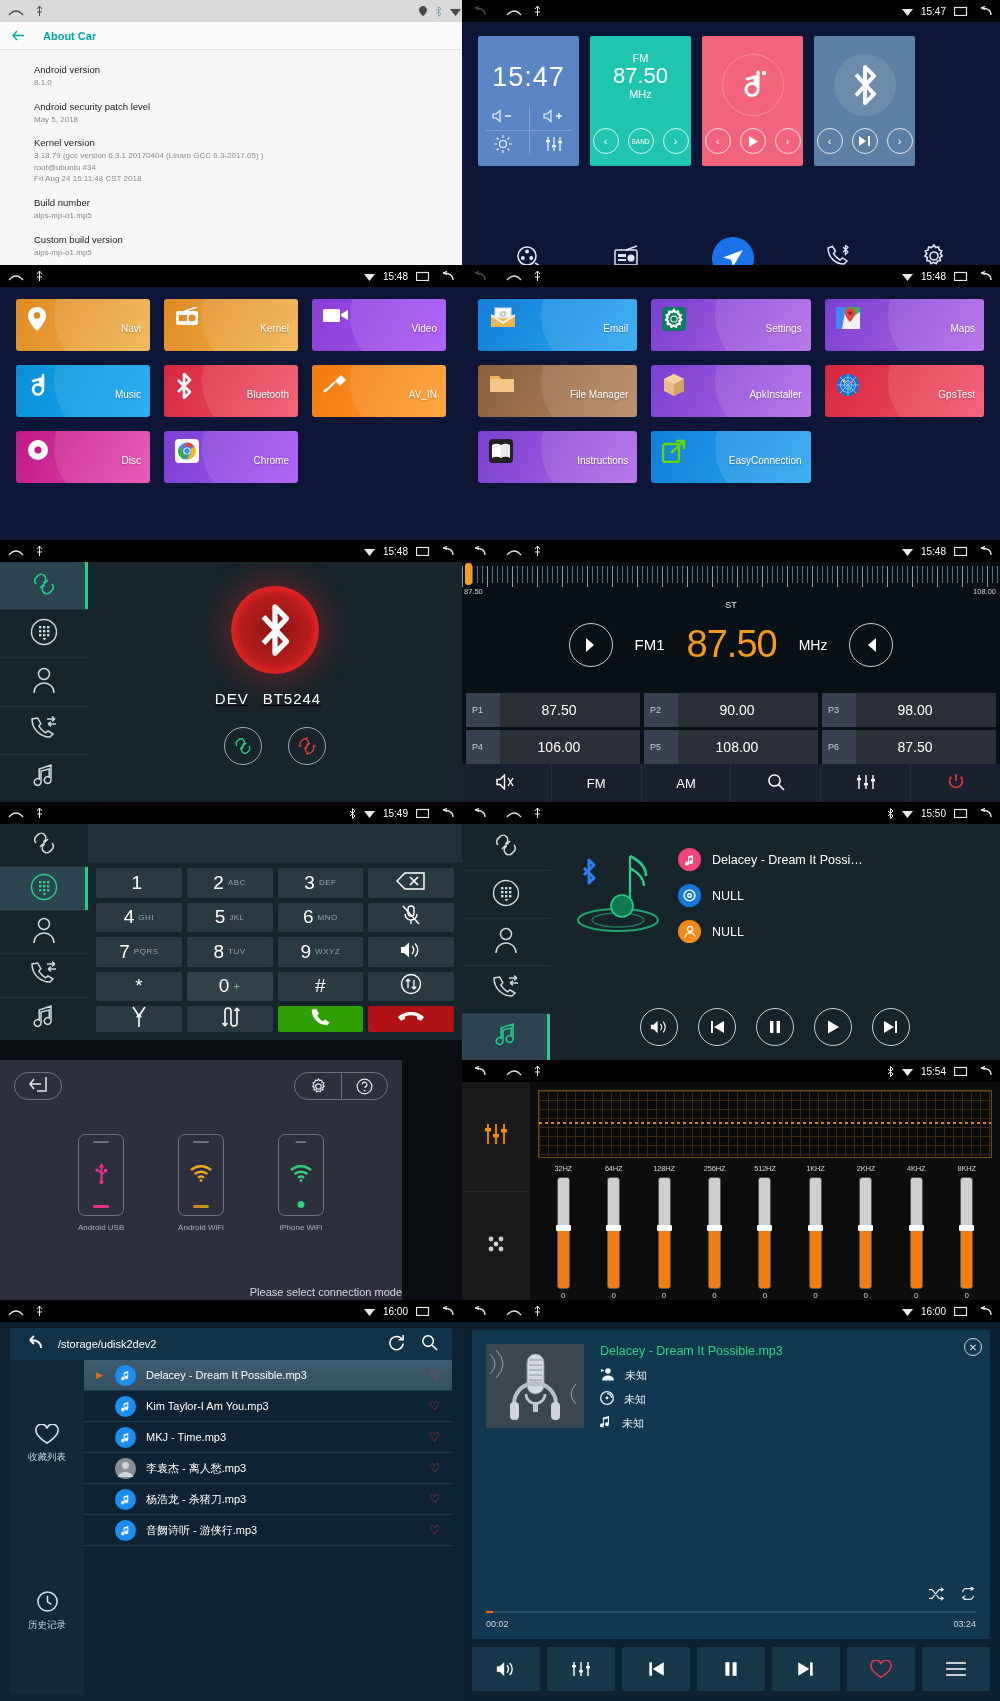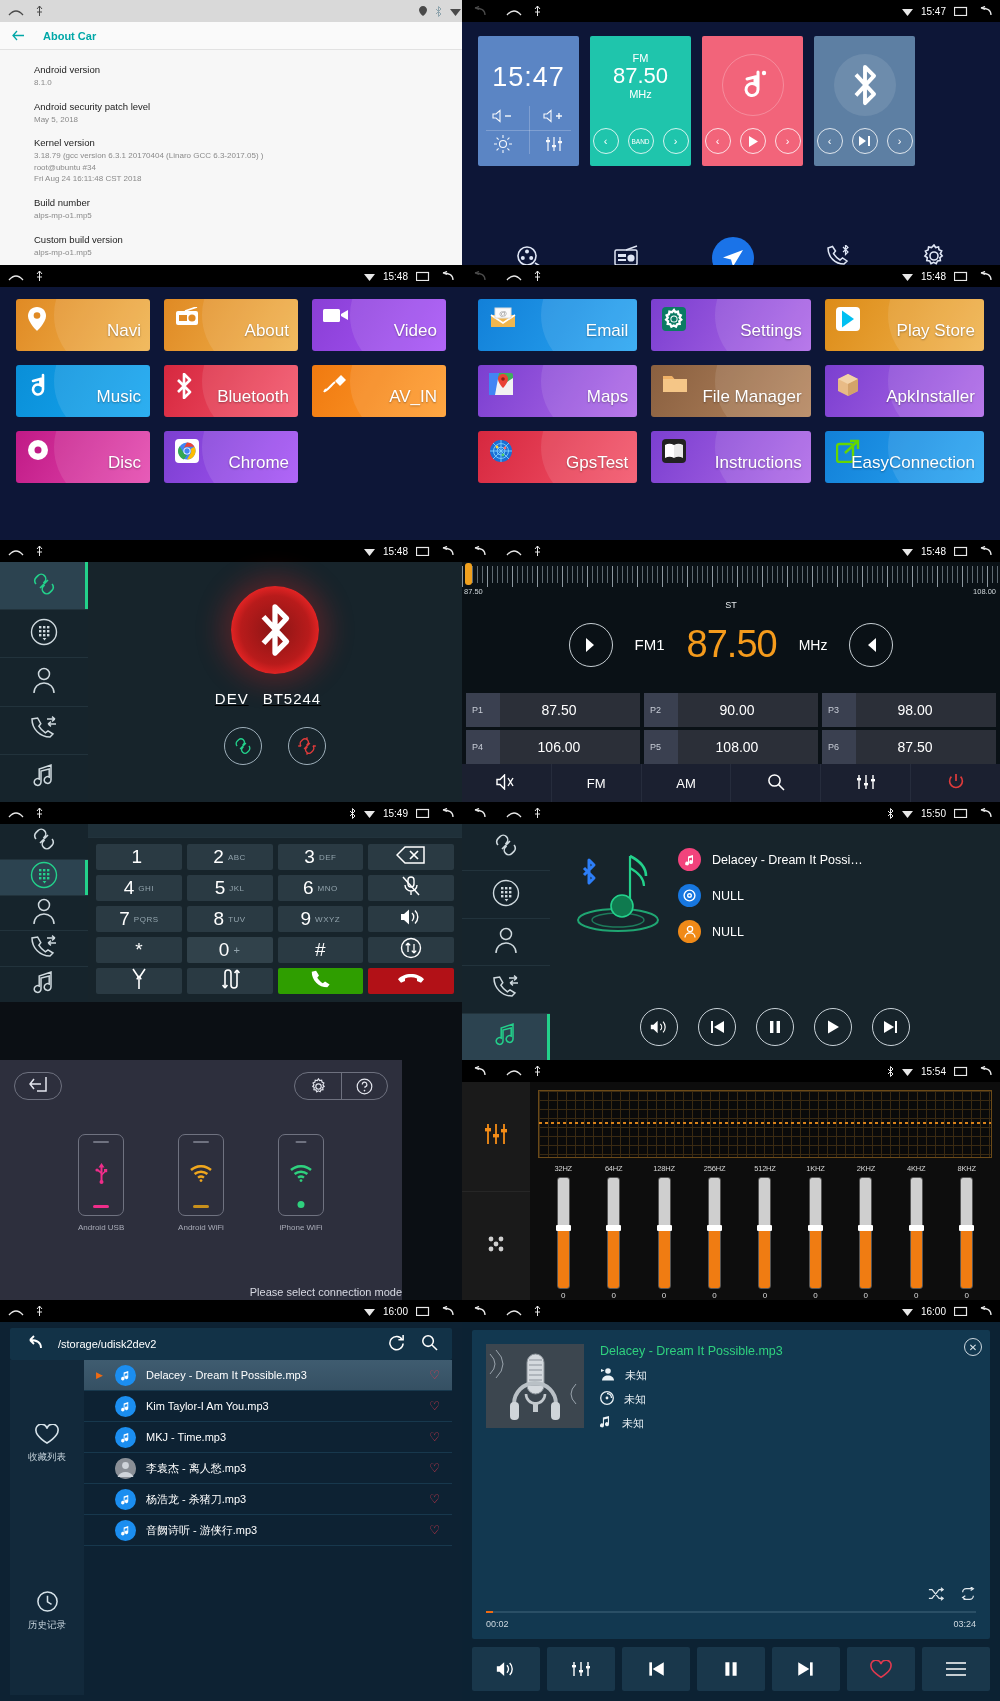--- a/index.html
+++ b/index.html
@@ -67,21 +67,21 @@
                   display:flex; align-items:center; justify-content:center; }
 
   
   .apps { background:#0d1637; height:100%; position:relative; padding:12px 16px 0 16px; }
   .agrid { display:grid; grid-template-columns:repeat(3,1fr); gap:14px 14px; }
   .tile { height:52px; border-radius:3px; position:relative; overflow:hidden;
           display:flex; align-items:flex-end; justify-content:flex-end; }
   .tile .glow { position:absolute; width:120px; height:120px; border-radius:50%;
                 right:-24px; top:-44px; background:rgba(255,255,255,.10); }
   .tile .ic { position:absolute; left:11px; top:8px; }
-  .tile .lb { font-size:17px; color:#fff; padding:0 9px 10px 0; z-index:2;
+  .tile .lb { font-size:10px; color:#fff; padding:0 9px 17px 0; z-index:2;
               text-shadow:0 1px 2px rgba(0,0,0,.35); }
 
   
   .btwrap { display:flex; height:100%; background:#17242b; }
   .rail { width:88px; background:#16242c; display:flex; flex-direction:column; }
   .rail .ri { flex:1; display:flex; align-items:center; justify-content:center;
               border-bottom:1px solid #22333c; position:relative; }
   .rail .ri.act { background:#2c4350; }
   .rail .ri.act:after { content:""; position:absolute; right:0; top:0; bottom:0;
                         width:3px; background:#23d18b; }
@@ -531,21 +531,21 @@
         <span class="lb">Navi</span>
       </div>
       <div class="tile" style="background:linear-gradient(120deg,#e08a24,#f0b34e)">
         <div class="glow"></div>
         <span class="ic"><svg width="26" height="20" viewBox="0 0 26 20">
                 <path d="M10 4 L22 0" stroke="#fff" stroke-width="1.8"></path>
                 <rect x="1" y="4" width="22" height="14" rx="2" fill="#fff"></rect>
                 <circle cx="17" cy="11" r="3.6" fill="#e08a24"></circle>
                 <rect x="4" y="8" width="8" height="6" fill="#e08a24"></rect>
               </svg></span>
-        <span class="lb">About</span>
+        <span class="lb">Kernel</span>
       </div>
       <div class="tile" style="background:linear-gradient(120deg,#8a3fd6,#a855f7)">
         <div class="glow"></div>
         <span class="ic"><svg width="26" height="16" viewBox="0 0 26 16">
                 <rect x="0" y="2" width="17" height="13" rx="1.5" fill="#fff"></rect>
                 <path d="M18 7l7-4v10l-7-4z" fill="#fff"></path>
               </svg></span>
         <span class="lb">Video</span>
       </div>
 
@@ -651,31 +651,20 @@
       </div>
       <div class="tile" style="background:linear-gradient(120deg,#7b3fd0,#b06ae8)">
         <div class="glow"></div>
         <span class="ic"><svg width="24" height="24" viewBox="0 0 24 24">
                 <rect width="24" height="24" rx="4" fill="#0b7b63"></rect>
                 <path d="M12 8.4a3.6 3.6 0 1 0 0 7.2 3.6 3.6 0 0 0 0-7.2z" fill="#fff"></path>
                 <path d="M12 3l1.4 2.2 2.6-.5.4 2.6 2.4 1.1-1.2 2.3 1.7 2-2 1.6.4 2.6-2.6.3-1.1 2.4-2.3-1.1-2.3 1.1-1.1-2.4-2.6-.3.4-2.6-2-1.6 1.7-2L4.6 8.4 7 7.3l.4-2.6 2.6.5z" fill="none" stroke="#fff" stroke-width="2.3"></path>
                 <circle cx="12" cy="12" r="2.6" fill="#0b7b63"></circle>
               </svg></span>
         <span class="lb">Settings</span>
-      </div>
-      <div class="tile" style="background:linear-gradient(120deg,#dd8c18,#f0b34e)">
-        <div class="glow"></div>
-        <span class="ic"><svg width="24" height="24" viewBox="0 0 24 24">
-                <rect width="24" height="24" rx="4" fill="#fff"></rect>
-                <path d="M6 3.6v16.8l12-8.4z" fill="#00c0f2"></path>
-                <path d="M6 3.6l8.5 5.9 3.5 2.5z" fill="#3bd36a"></path>
-                <path d="M6 20.4l8.5-5.9 3.5-2.5z" fill="#ea4335"></path>
-                <path d="M14.5 9.5l3.5 2.5-3.5 2.5 3.5-2.5z" fill="#fbbc05"></path>
-              </svg></span>
-        <span class="lb">Play Store</span>
       </div>
 
       <div class="tile" style="background:linear-gradient(120deg,#7b3fd0,#b06ae8)">
         <div class="glow"></div>
         <span class="ic"><svg width="24" height="22" viewBox="0 0 24 22">
                 <rect width="24" height="22" rx="2" fill="#3fae5e"></rect>
                 <path d="M0 13l9-7 6 5 9-6v17H0z" fill="#f2f2f2"></path>
                 <path d="M0 0h10l-4 22H0z" fill="#4285f4"></path>
                 <path d="M14 1c-2.8 0-5 2.2-5 5 0 3.8 5 9 5 9s5-5.2 5-9c0-2.8-2.2-5-5-5z" fill="#ea4335"></path>
                 <circle cx="14" cy="6" r="1.8" fill="#8d2116"></circle>
@@ -956,21 +945,21 @@
       <div class="it">
             <span><svg width="18" height="18" viewBox="0 0 18 18">
                 <path d="M9 1v7" stroke="#e03b3b" stroke-width="1.7"></path>
                 <path d="M4.4 3.6a6.4 6.4 0 1 0 9.2 0" fill="none" stroke="#e03b3b" stroke-width="1.6"></path>
               </svg></span>
           </div>
     </div>
   </div>
 </div>
 
-<div class="panel" style="left:0;top:802px;width:462px;height:200px;">
+<div class="panel" style="left:0;top:802px;width:462px;height:238px;">
   <div class="sysbar">
     <div class="left">
       <span>
             <svg width="16" height="9" viewBox="0 0 16 9">
               <path d="M1 8 Q8 0 15 8" fill="none" stroke="#e8e8e8" stroke-width="1.3"></path>
             </svg>
           </span>
       <span>
             <svg width="7" height="11" viewBox="0 0 7 11">
               <path d="M3.5 0v10M1 3l2.5-3 2.5 3M1 6h5" fill="none" stroke="#e8e8e8" stroke-width="1"></path>

